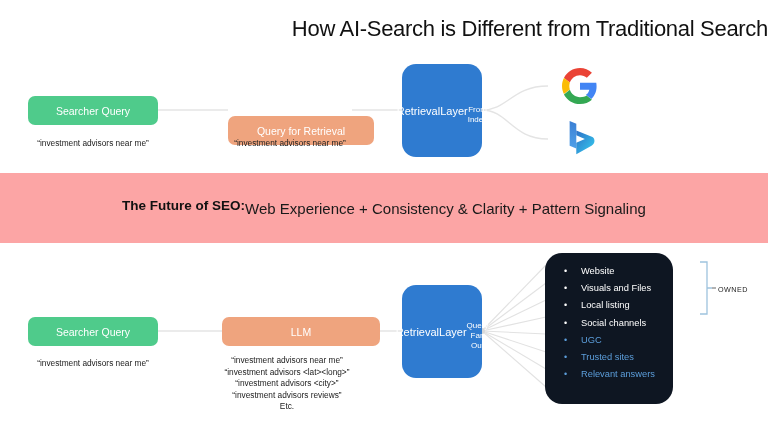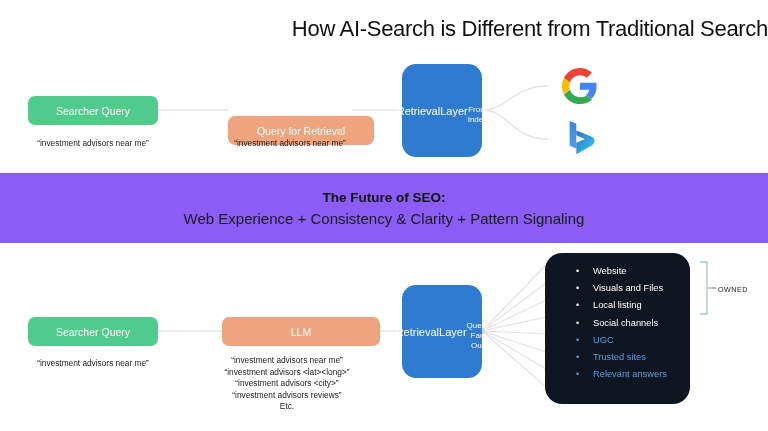--- a/index.html
+++ b/index.html
@@ -82,48 +82,48 @@
     white-space: pre-line;
   }
 
   
   .banner {
     position: absolute;
     left: 0;
     top: 173px;
     width: 768px;
     height: 70px;
-    background: #8b5cf6;
+    background: #fca5a5;
     display: flex;
-    flex-direction: column;
+    flex-direction: row;
     align-items: center;
     justify-content: center;
   }
   .banner .line1 {
     font-size: 13.5px;
     font-weight: bold;
     color: #111111;
     margin-bottom: 5px;
   }
   .banner .line2 {
     font-size: 15px;
     font-weight: 400;
     color: #1a1a1a;
   }
 
   
   .darkbox {
     position: absolute;
     left: 545px;
     top: 253px;
-    width: 145px;
+    width: 128px;
     height: 151px;
     background: #0E1622;
     border-radius: 17px;
-    padding: 10px 0 0 12px;
+    padding: 10px 0 0 0;
     box-sizing: border-box;
   }
   .darkbox ul {
     list-style: none;
     margin: 0;
     padding: 0 0 0 19px;
   }
   .darkbox li {
     font-size: 9.3px;
     line-height: 17.2px;

